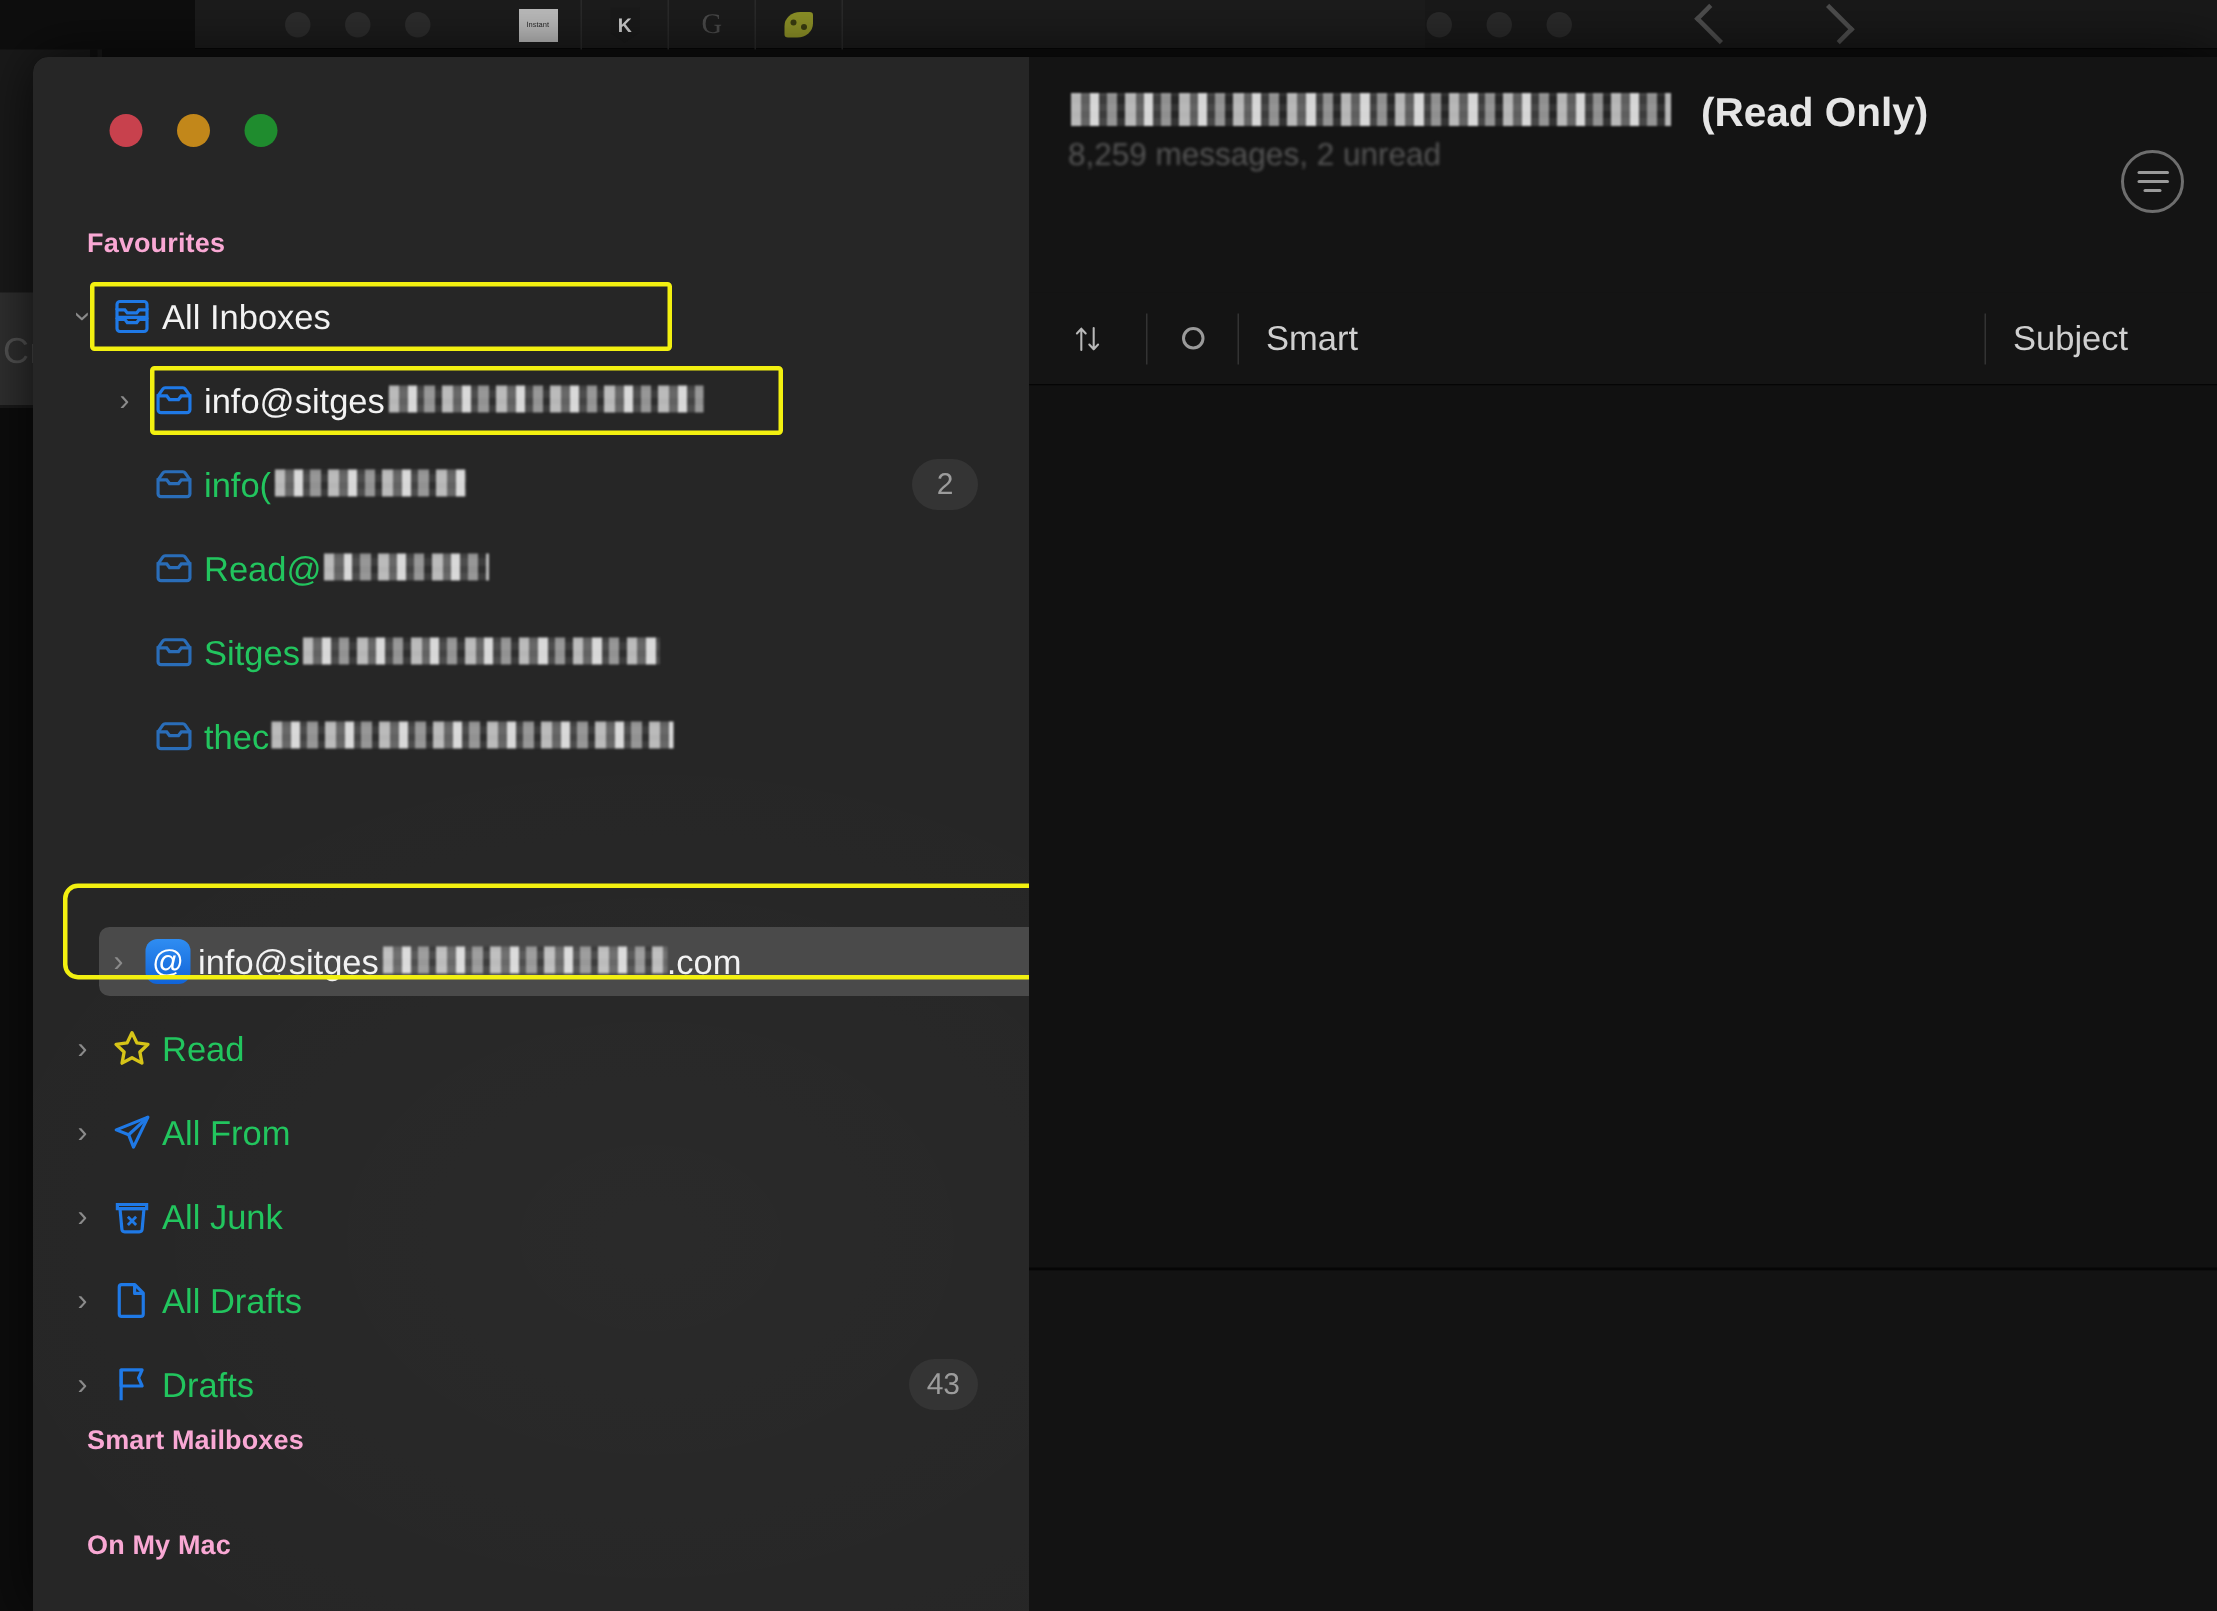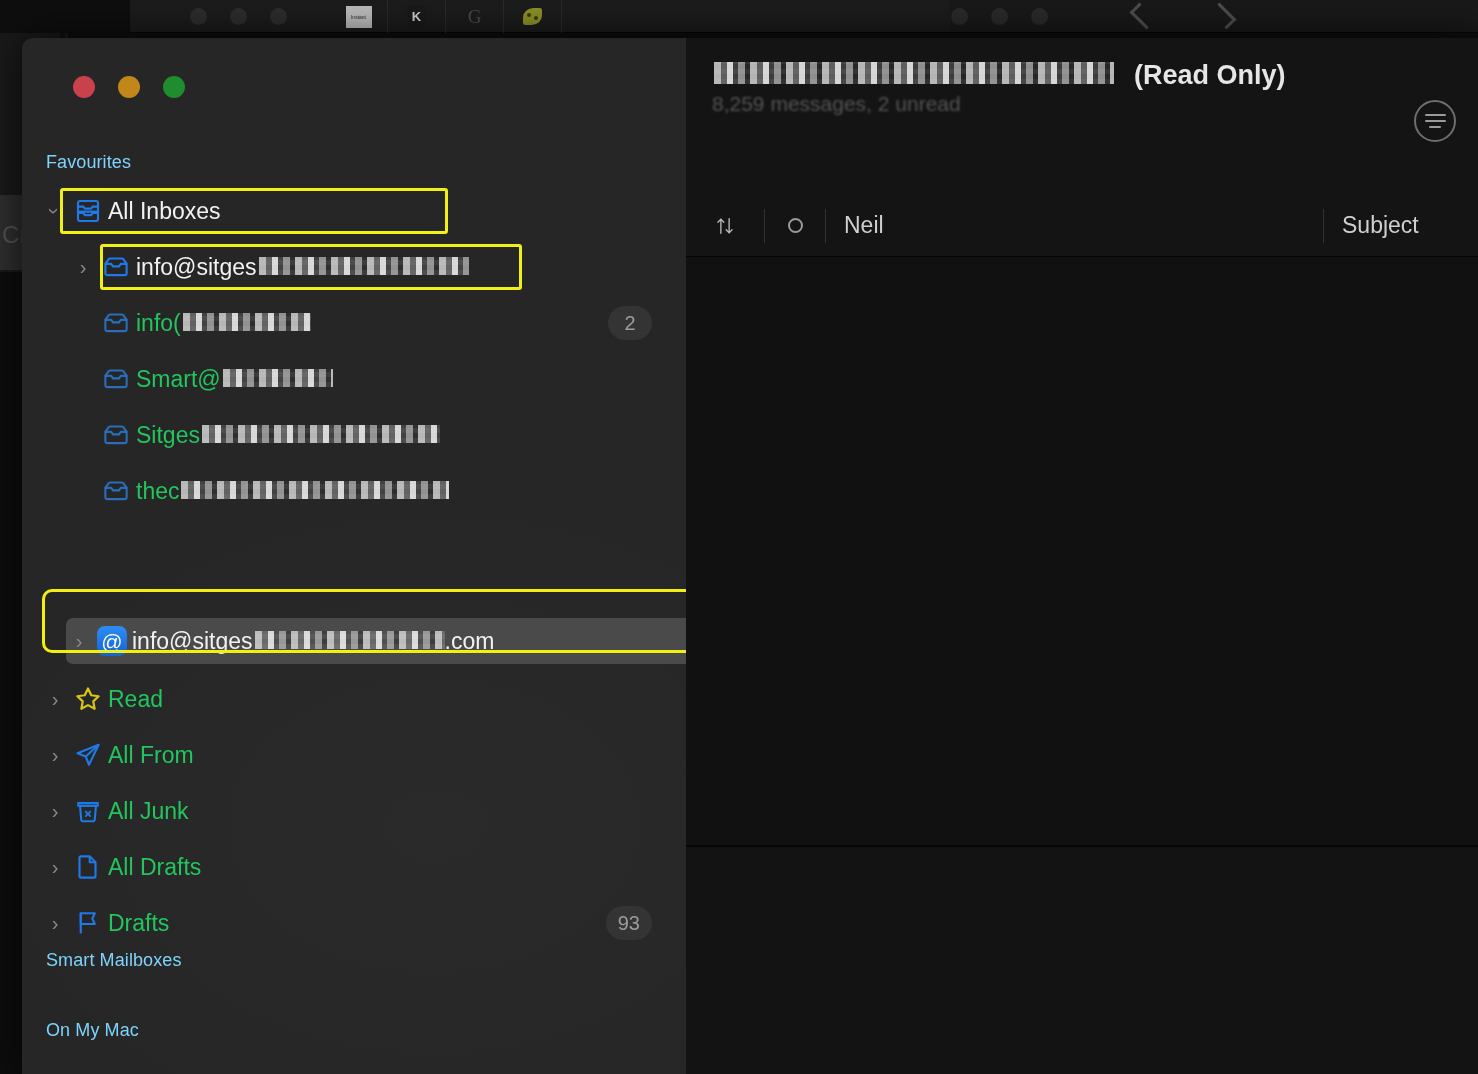--- a/index.html
+++ b/index.html
@@ -106,22 +106,22 @@
   .sidebar-sheen {
     position: absolute; left: 0; top: 0; width: 100%; height: 100%;
     background: radial-gradient(700px 500px at 62% 76%, rgba(255,255,255,.018), transparent 70%);
     pointer-events: none;
   }
 
   .traffic { position: absolute; left: 51px; top: 38px; display: flex; gap: 23px; }
   .traffic i { width: 22px; height: 22px; border-radius: 50%; display: block; }
 
   .section-label {
-    position: absolute; left: 24px;
-    font-size: 18px; color: #7dd3fc; font-weight: 400; letter-spacing: .1px;
+    position: absolute; left: 36px;
+    font-size: 18px; color: #f9a8d4; font-weight: 700; letter-spacing: .1px;
   }
 
   .row {
     position: absolute; left: 20px; width: 624px; height: 46px;
     display: flex; align-items: center;
   }
   .row.selected { background: #4a4a4a; border-radius: 7px; }
 
   .disc {
     width: 26px; flex: 0 0 26px; text-align: center;
@@ -322,21 +322,21 @@
 
       <div class="row" style="top:318px;left:48px;width:596px">
         <span class="disc blank">›</span>
         <span class="icon-wrap">
           <svg class="ic" width="30" height="30" viewBox="0 0 24 24" fill="none" stroke="#2a6db8" stroke-width="1.7">
             <path d="M3.5 9.5h4.6l1.5 2h4.8l1.5-2h4.6v7.4A1.6 1.6 0 0 1 18.9 18.5H5.1a1.6 1.6 0 0 1-1.6-1.6z"></path>
             <path d="M3.5 9.5 6 5.9a1.6 1.6 0 0 1 1.3-.7h9.4A1.6 1.6 0 0 1 18 5.9l2.5 3.6"></path>
           </svg>
         </span>
         <span class="row-label dim">
-          <span>Smart@</span>
+          <span>Read@</span>
             <span class="redact" style="width:110px"></span>
         </span>
       </div>
 
       <div class="row" style="top:374px;left:48px;width:596px">
         <span class="disc blank">›</span>
         <span class="icon-wrap">
           <svg class="ic" width="30" height="30" viewBox="0 0 24 24" fill="none" stroke="#2a6db8" stroke-width="1.7">
             <path d="M3.5 9.5h4.6l1.5 2h4.8l1.5-2h4.6v7.4A1.6 1.6 0 0 1 18.9 18.5H5.1a1.6 1.6 0 0 1-1.6-1.6z"></path>
             <path d="M3.5 9.5 6 5.9a1.6 1.6 0 0 1 1.3-.7h9.4A1.6 1.6 0 0 1 18 5.9l2.5 3.6"></path>
@@ -422,21 +422,21 @@
 
       <div class="row" style="top:862px">
         <span class="disc">›</span>
         <span class="icon-wrap">
           <svg class="ic" width="30" height="30" viewBox="0 0 24 24" fill="none" stroke="#1f79e6" stroke-width="1.7" stroke-linejoin="round">
             <path d="M6.2 3.8v16.6"></path>
             <path d="M6.2 4.2h11.2l-1.9 4.3 1.9 4.3H6.2z"></path>
           </svg>
         </span>
         <span class="row-label dim">Drafts</span>
-        <span class="badge">93</span>
+        <span class="badge">43</span>
       </div>
     </div>
 
     <div class="rightpane">
       <div class="rp-header">
         <div class="rp-title">
           <span class="redact" style="width:400px;height:22px"></span>
           <span style="margin-left:20px">(Read Only)</span>
         </div>
         <div class="rp-sub">8,259 messages, 2 unread</div>
@@ -452,21 +452,21 @@
           <svg width="22" height="24" viewBox="0 0 24 24" fill="none" stroke="#b8b8b8" stroke-width="1.5" stroke-linecap="round" stroke-linejoin="round">
             <path d="M7.5 20V4.5M7.5 4.5 4.3 8M7.5 4.5 10.7 8"></path>
             <path d="M16.5 4v15.5M16.5 19.5 13.3 16M16.5 19.5 19.7 16"></path>
           </svg>
         </div>
         <div class="col-sep"></div>
         <div class="col-cell" style="width:60px;justify-content:center">
           <span style="width:15px;height:15px;border:2px solid #9a9a9a;border-radius:50%;display:block"></span>
         </div>
         <div class="col-sep"></div>
-        <div class="col-cell" style="width:497px;padding-left:18px">Neil</div>
+        <div class="col-cell" style="width:497px;padding-left:18px">Smart</div>
         <div class="col-sep"></div>
         <div class="col-cell" style="padding-left:18px">Subject</div>
       </div>
 
       <div class="list-area"></div>
       <div class="rp-divider"></div>
       <div class="rp-lower"></div>
     </div>
 
   </div>

